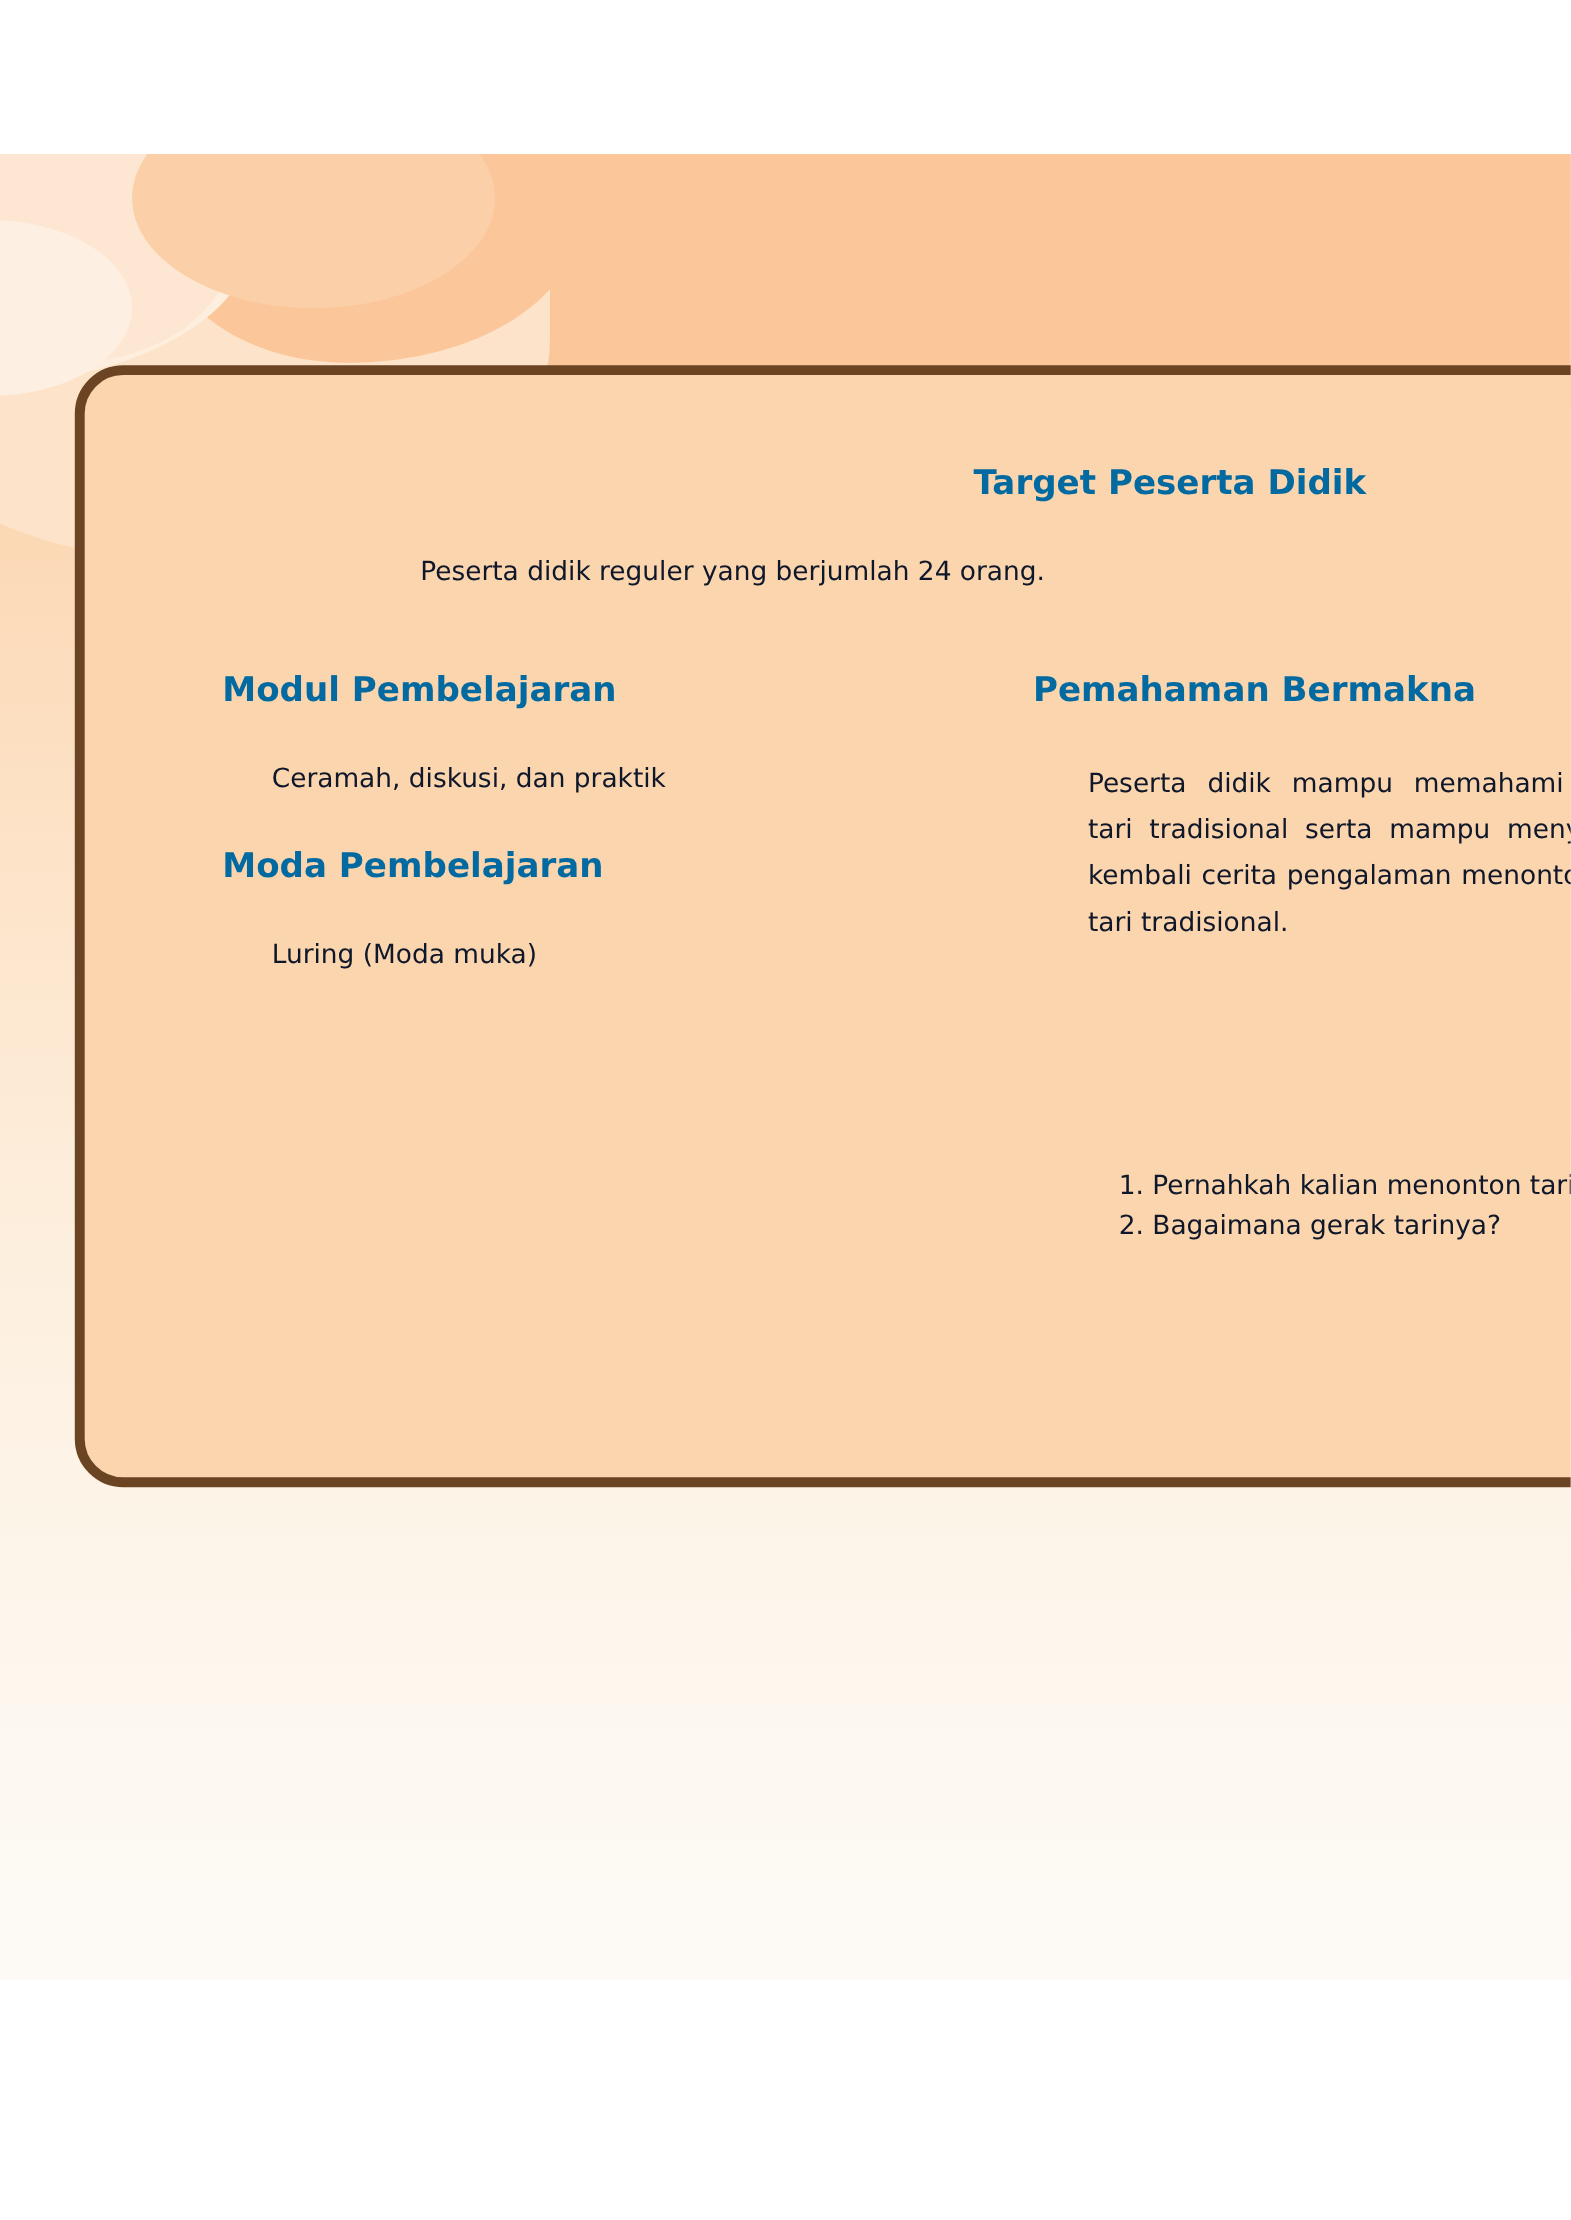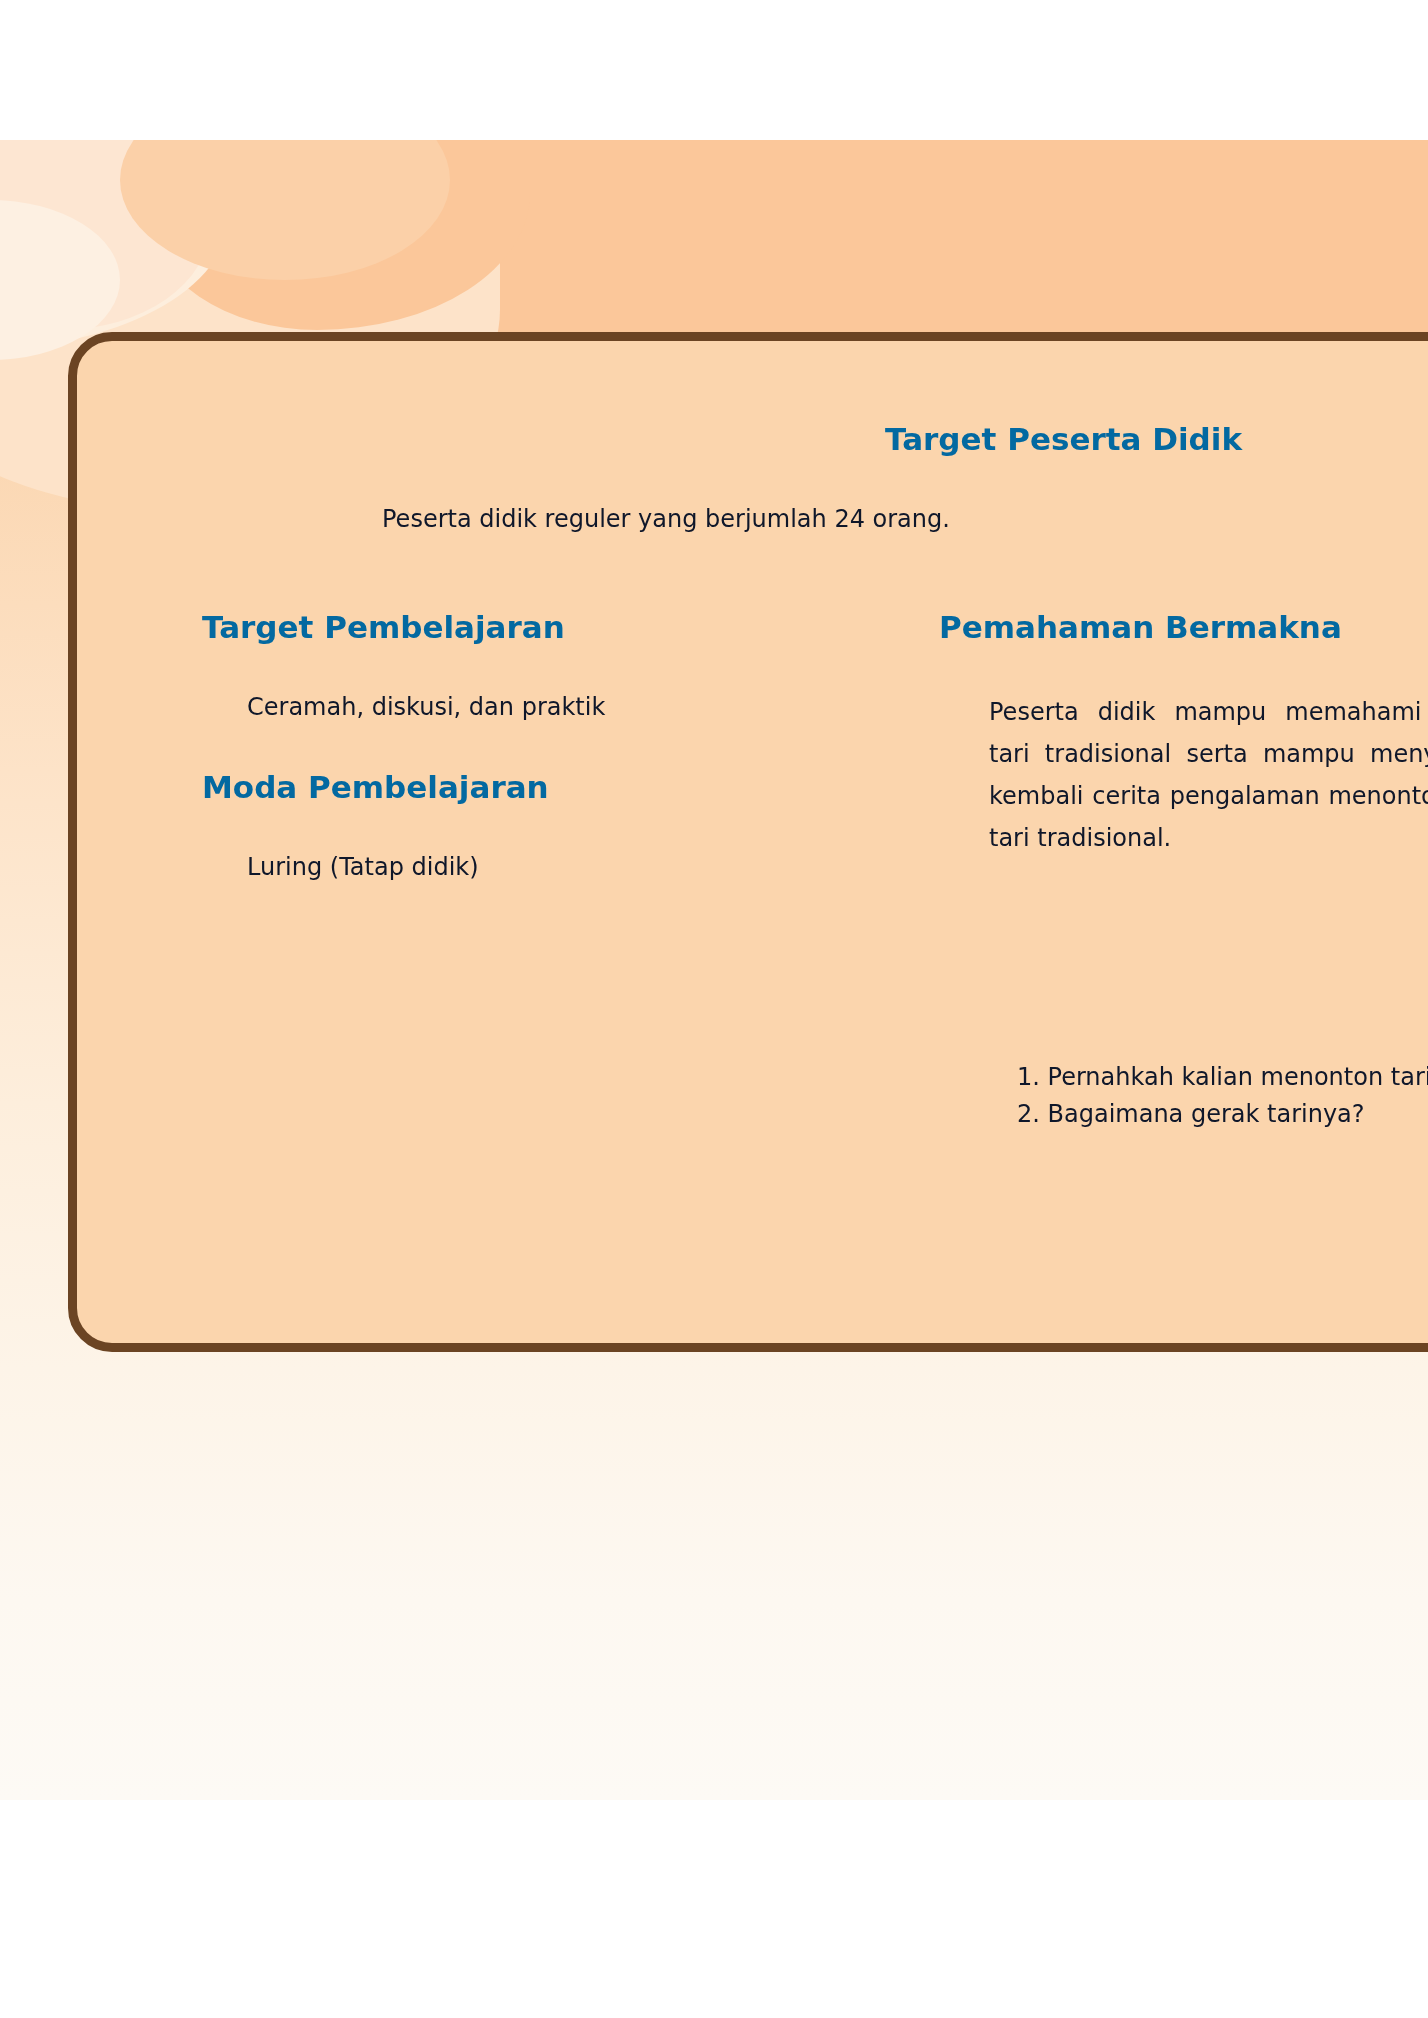--- a/index.html
+++ b/index.html
@@ -196,25 +196,25 @@
     <div class="blob pale" style="left:-140px; top:60px; width:260px; height:160px;"></div>
     <div class="blob" style="left:120px; top:-60px; width:330px; height:200px;"></div>
 
     <div id="title">Modul Ajar</div>
 
     <div id="card">
 
       <div class="h2" id="target-title">Target Peserta Didik</div>
       <div class="body" id="target-text">Peserta didik reguler yang berjumlah 24 orang.</div>
 
-      <div class="h2" id="metode-title">Target Pembelajaran</div>
+      <div class="h2" id="metode-title">Modul Pembelajaran</div>
       <div class="body" id="metode-text">Ceramah, diskusi, dan praktik</div>
 
       <div class="h2" id="moda-title">Moda Pembelajaran</div>
-      <div class="body" id="moda-text">Luring (Tatap didik)</div>
+      <div class="body" id="moda-text">Luring (Moda muka)</div>
 
       <div class="h2" id="pemahaman-title">Pemahaman Bermakna</div>
       <div class="body" id="pemahaman-text">Peserta didik mampu memahami gerak tari tradisional serta mampu menyajikan kembali cerita pengalaman menonton seni tari tradisional.</div>
 
       <div class="body" id="pertanyaan-list">
         <div class="li">1. Pernahkah kalian menonton tari?</div>
         <div class="li">2. Bagaimana gerak tarinya?</div>
       </div>
 
     </div>

